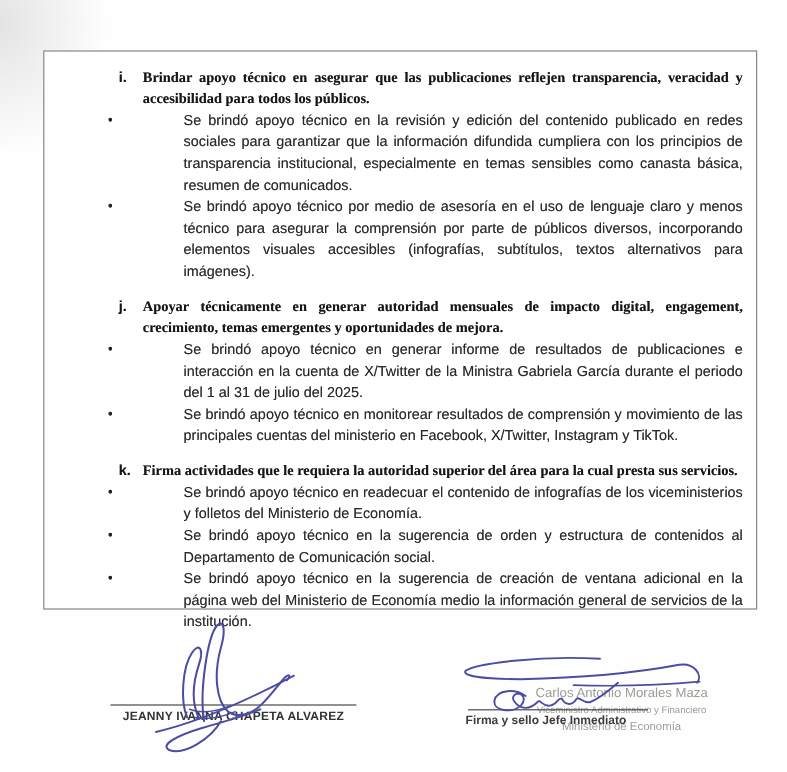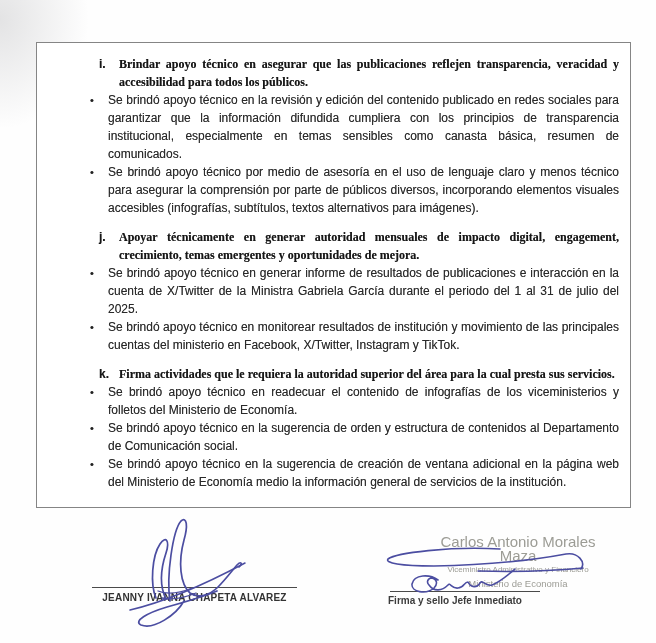--- a/index.html
+++ b/index.html
@@ -34,21 +34,21 @@
     font-size:12px; line-height:18px;
     text-shadow:0 0 0.5px rgba(40,40,40,0.55);
   }
   .sec { margin-top:11px; }
   .sec:first-child { margin-top:0; }
   .item-head { display:flex; margin-left:9px; font-weight:bold; color:var(--heading-ink); }
   .item-head .mark { width:20px; flex:none; }
   .item-head .txt { flex:1; text-align:justify;font-family:Liberation Serif, serif; }
   .b { display:flex; }
   .b .bm { width:18px; flex:none; font-size:11px; color:#222; }
-  .b .bt { flex:1; text-align:justify; }
+  .b .bt { flex:1; text-align:justify;margin-left:45px; }
 
   .sig { color:var(--signature-blue); position:absolute; z-index:3; }
   .sig path { fill:none; stroke:currentColor; stroke-linecap:round; stroke-linejoin:round; }
 
   .sig-left-svg  { left:118px; top:514px; }
   .sig-right-svg { left:382px; top:540px; }
 
   .line-left  { position:absolute; left:92px;  top:587px; width:205px; border-top:1.3px solid var(--line-dark); z-index:2; }
   .line-right { position:absolute; left:390px; top:591px; width:150px; border-top:1.3px solid var(--line-dark); z-index:2; }
 
@@ -57,21 +57,21 @@
     font-size:10px; font-weight:bold; color:#333; letter-spacing:0.2px; z-index:2;
   }
   .sig-caption {
     position:absolute; left:388px; top:595px; width:154px; text-align:left;
     font-size:10px; font-weight:600; color:#3c3c3c; z-index:2;
   }
   .stamp {
     position:absolute; left:425px; top:535px; width:186px; text-align:center;
     color:var(--stamp-gray); z-index:1; line-height:14px;
   }
-  .stamp .s1 { font-size:15px; }
+  .stamp .s1 { font-size:11px;margin-top:36px; }
   .stamp .s2 { font-size:8px; }
   .stamp .s3 { font-size:9.5px; }
 </style>
 </head>
 <body>
 
 <div class="smudge"></div>
 
 <div class="frame">
   <div class="content">
@@ -95,21 +95,21 @@
       <div class="item-head">
         <span class="mark">j.</span>
         <span class="txt">Apoyar técnicamente en generar autoridad mensuales de impacto digital, engagement, crecimiento, temas emergentes y oportunidades de mejora.</span>
       </div>
       <div class="b">
         <span class="bm">•</span>
         <span class="bt">Se brindó apoyo técnico en generar informe de resultados de publicaciones e interacción en la cuenta de X/Twitter de la Ministra Gabriela García durante el periodo del 1 al 31 de julio del 2025.</span>
       </div>
       <div class="b">
         <span class="bm">•</span>
-        <span class="bt">Se brindó apoyo técnico en monitorear resultados de institución y movimiento de las principales cuentas del ministerio en Facebook, X/Twitter, Instagram y TikTok.</span>
+        <span class="bt">Se brindó apoyo técnico en monitorear resultados de comprensión y movimiento de las principales cuentas del ministerio en Facebook, X/Twitter, Instagram y TikTok.</span>
       </div>
     </div>
 
     <div class="sec">
       <div class="item-head">
         <span class="mark">k.</span>
         <span class="txt">Firma actividades que le requiera la autoridad superior del área para la cual presta sus servicios.</span>
       </div>
       <div class="b">
         <span class="bm">•</span>

